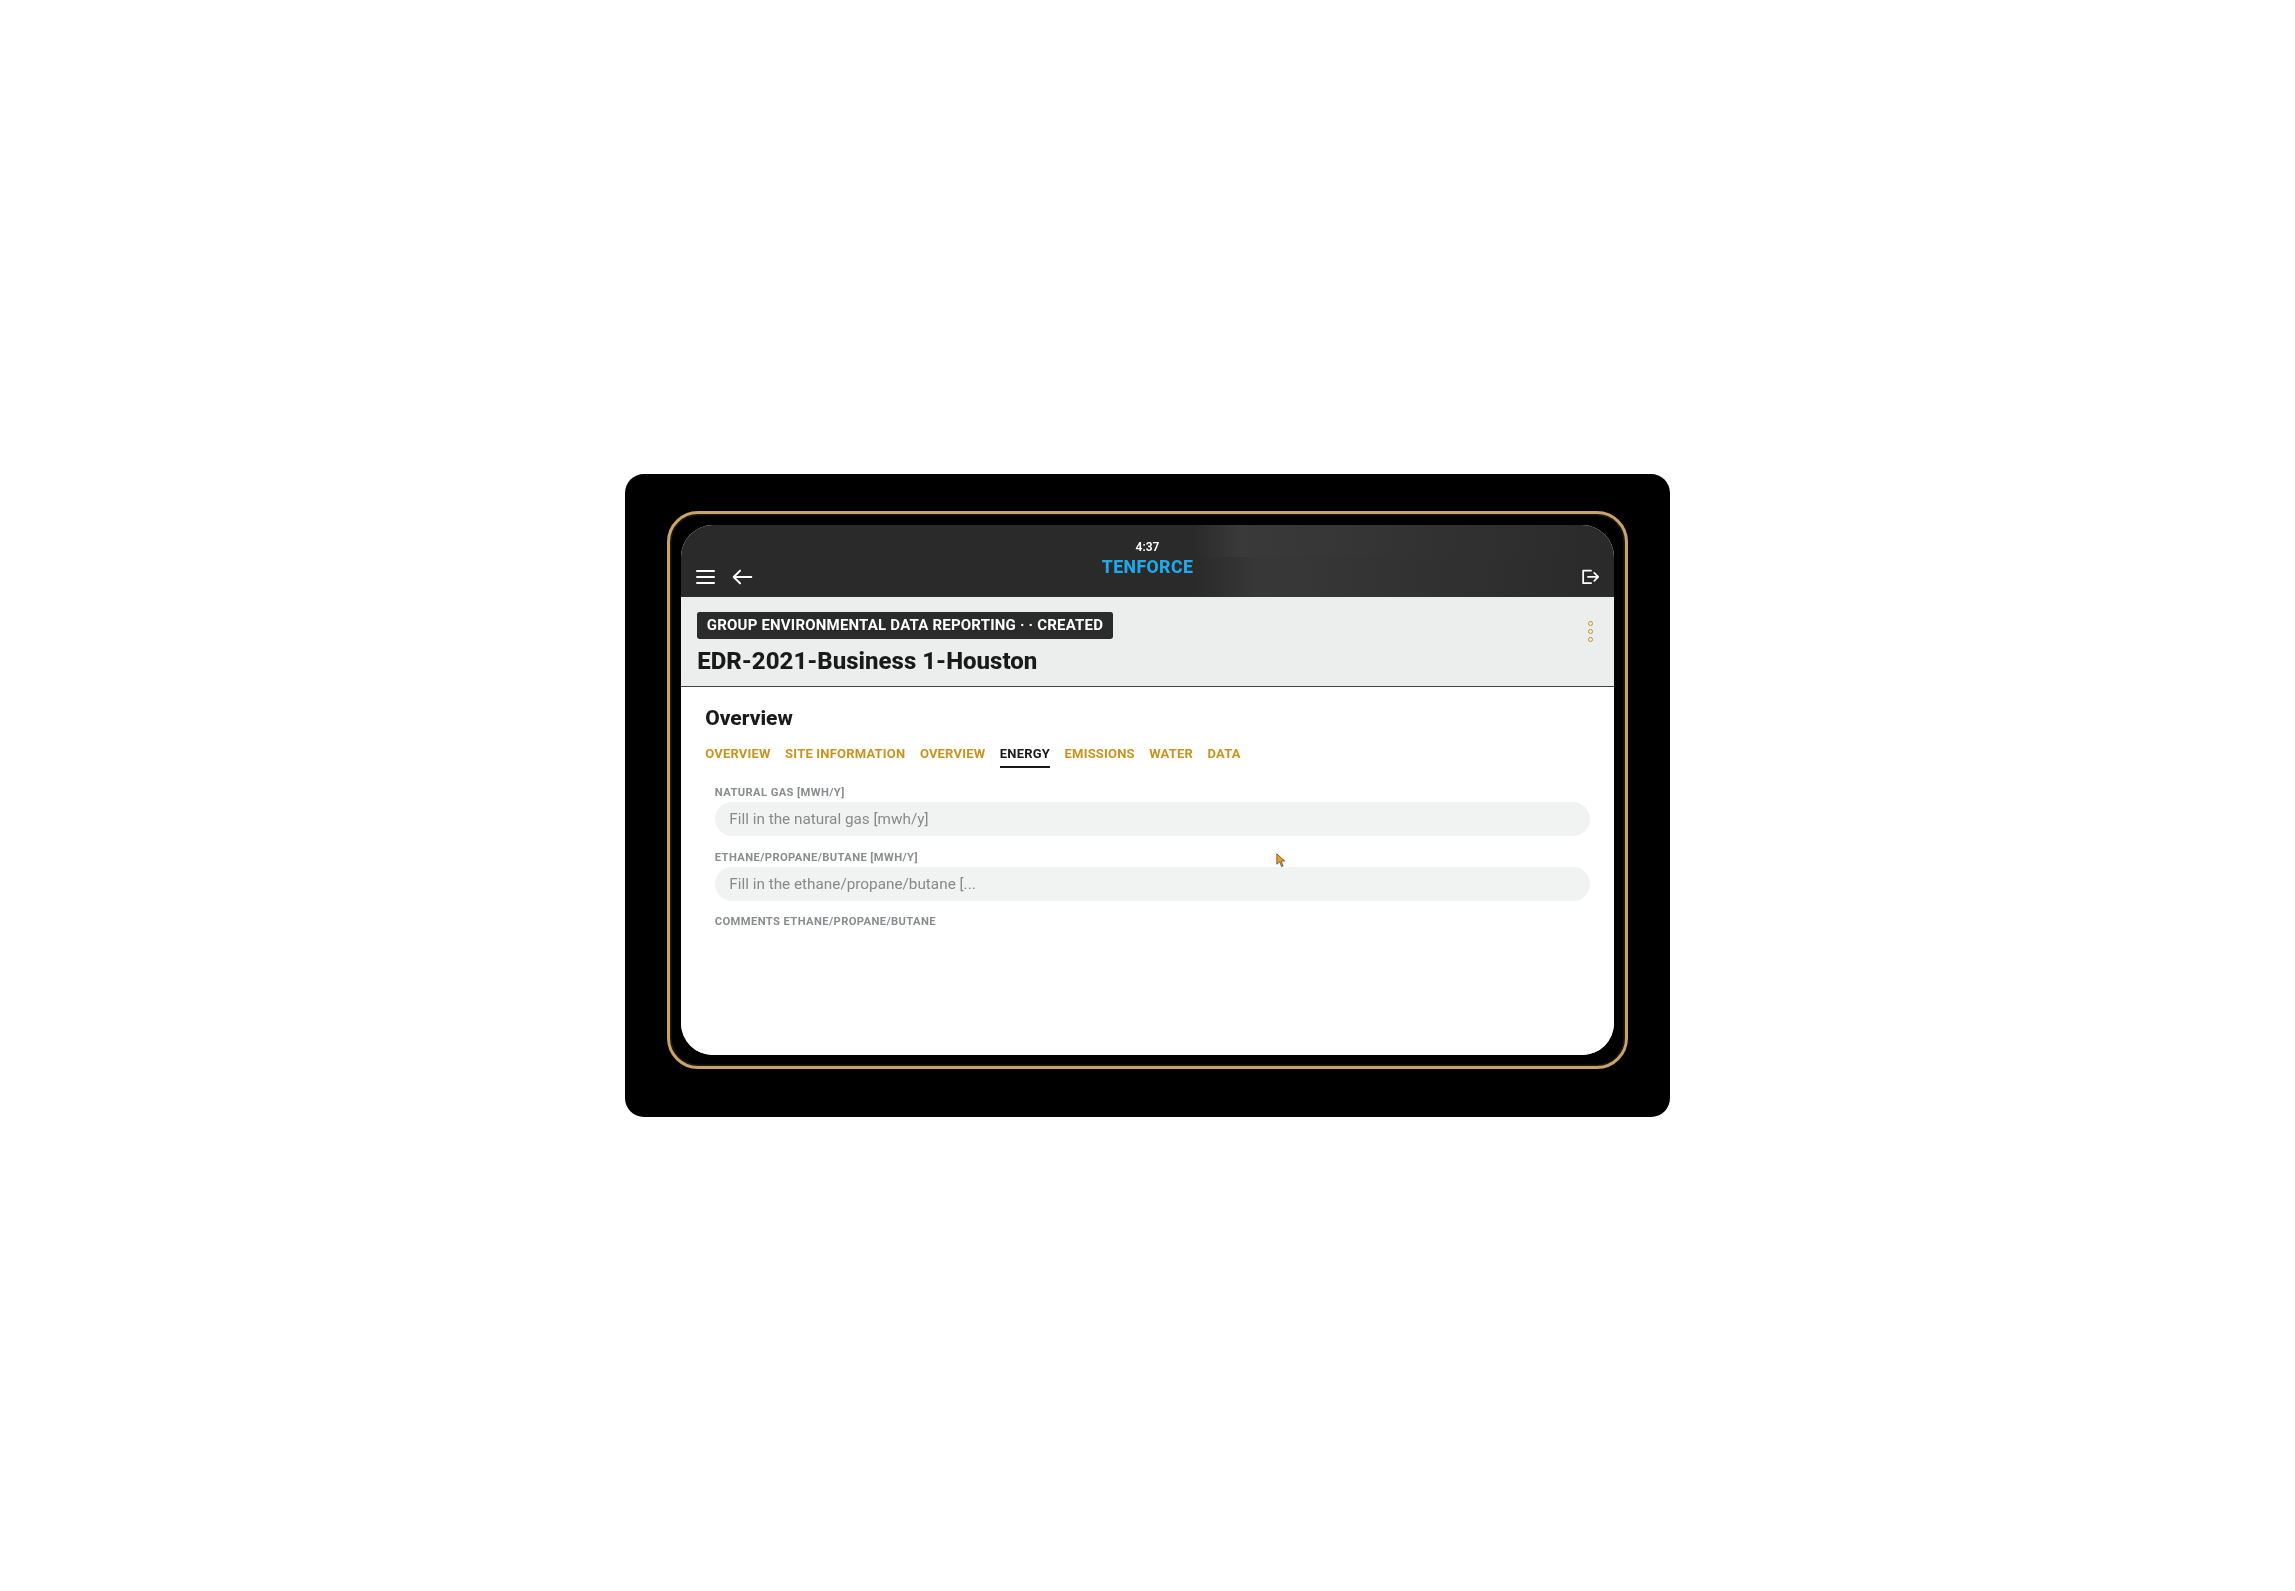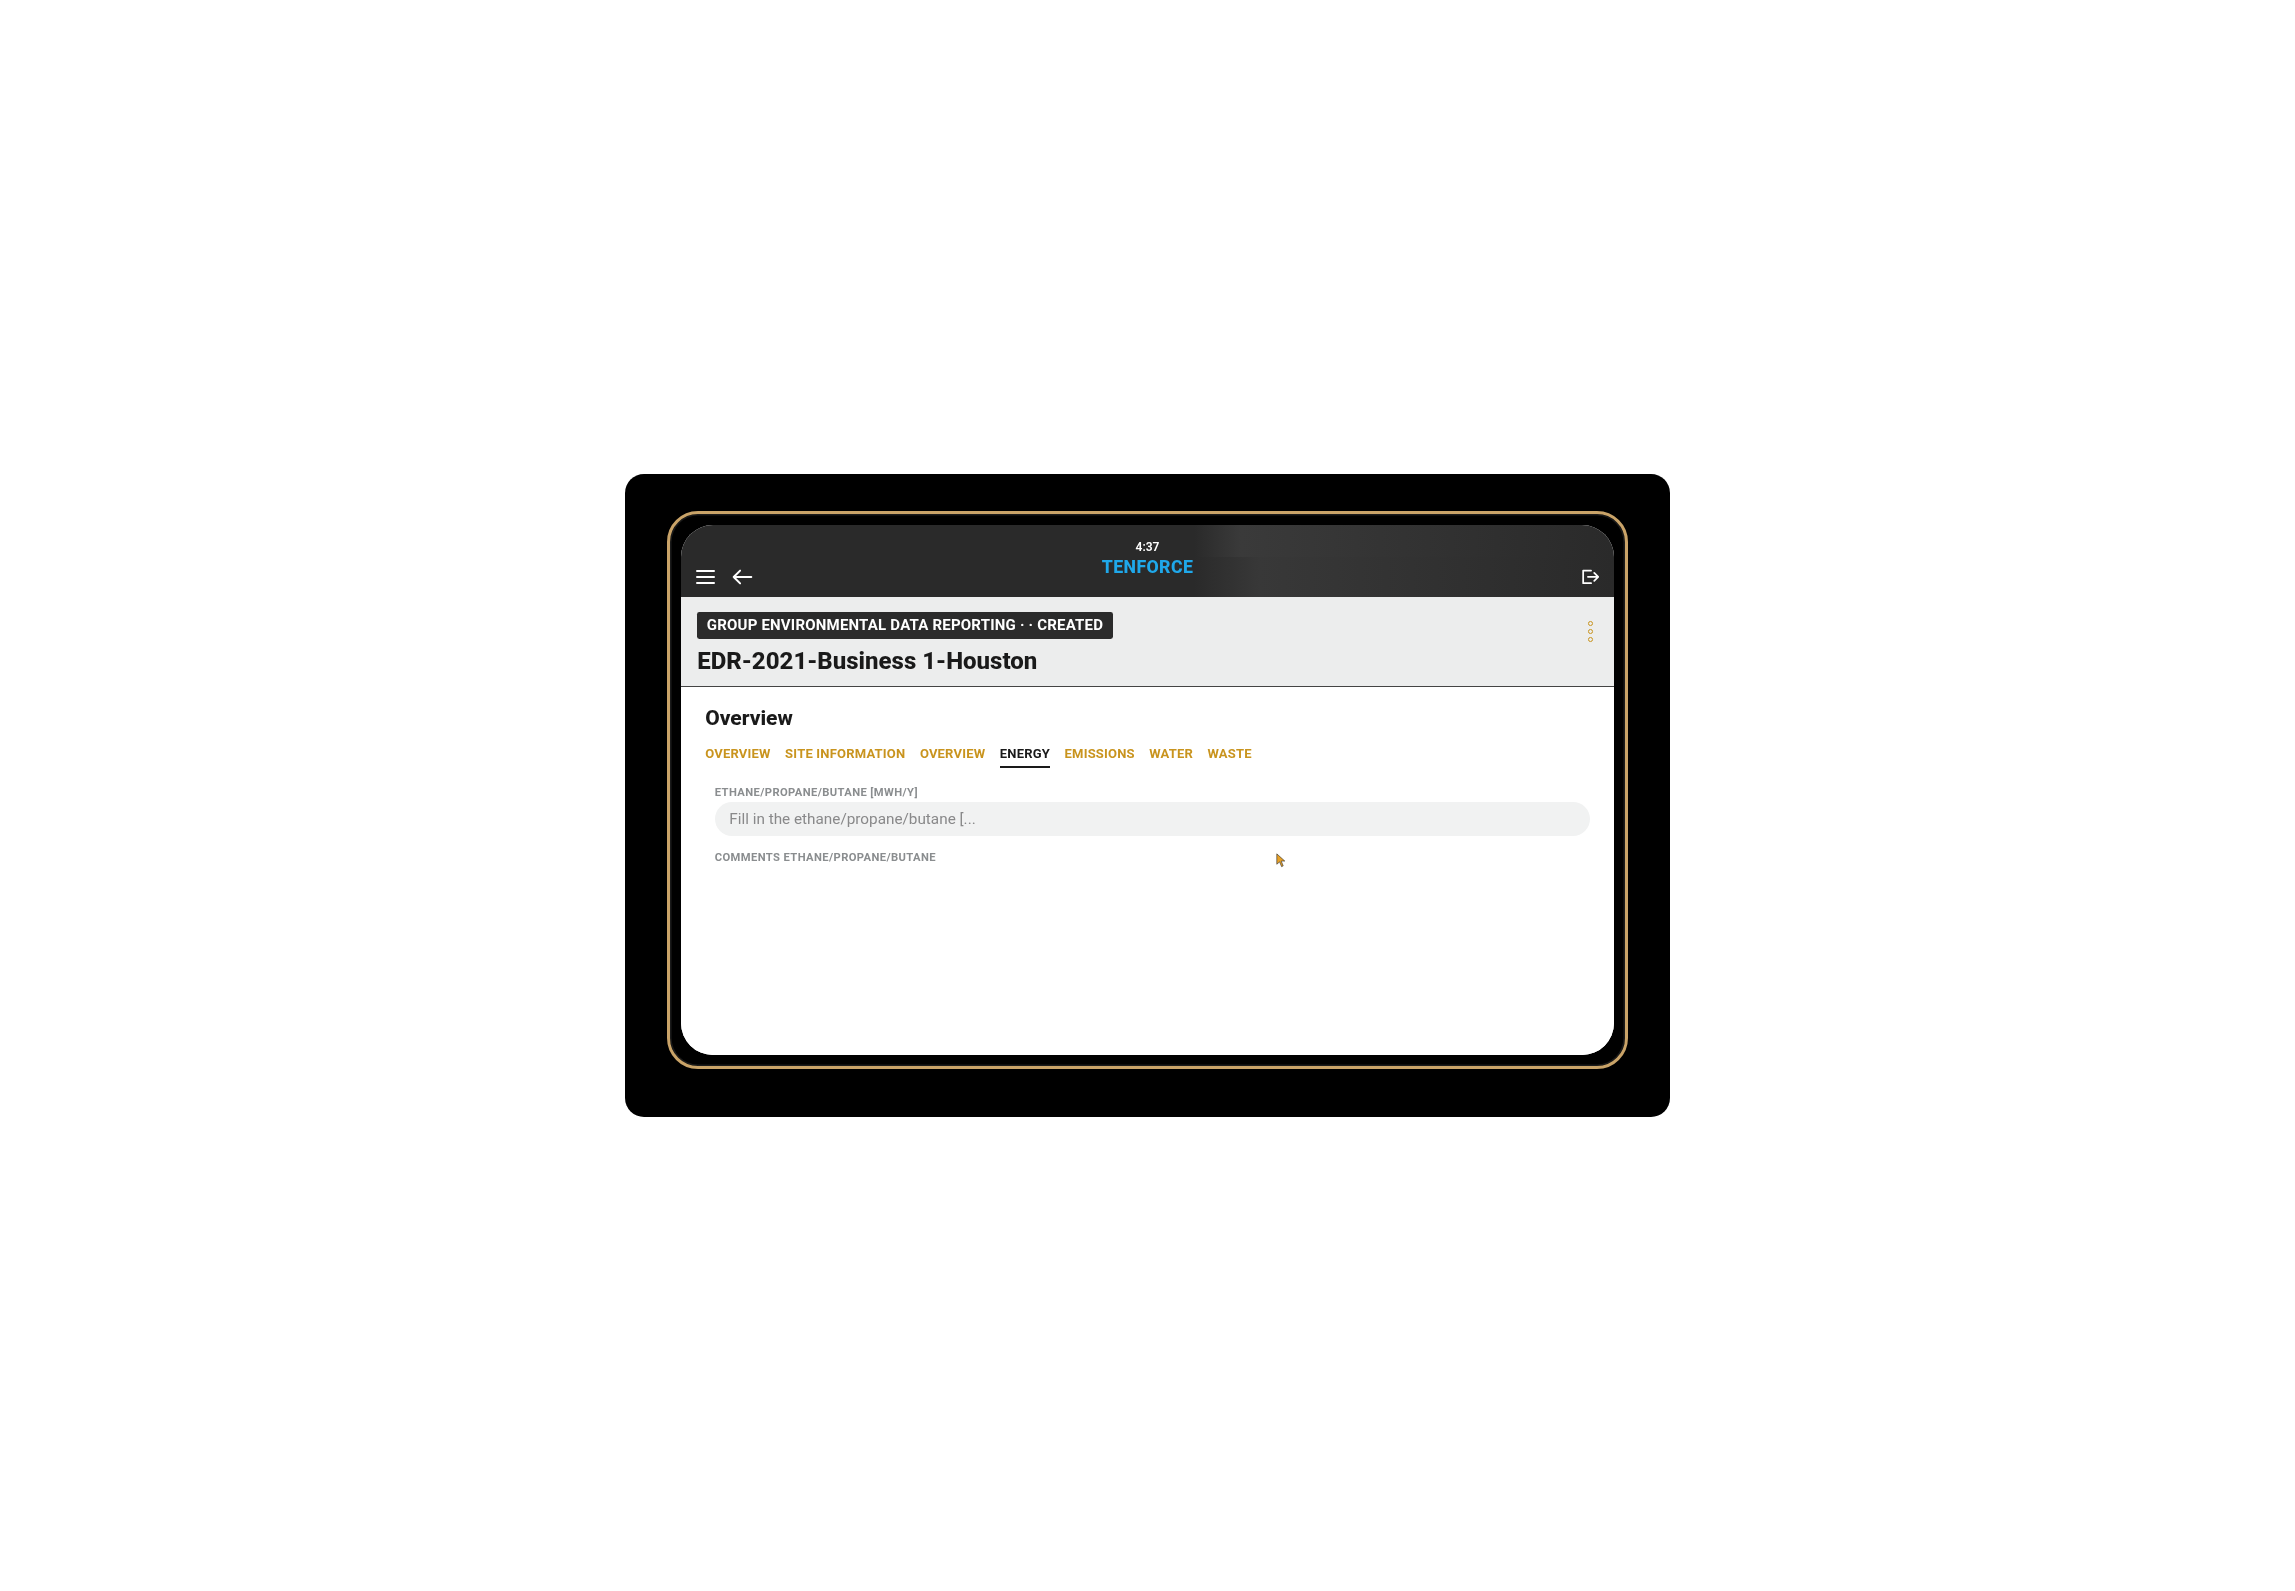--- a/index.html
+++ b/index.html
@@ -242,23 +242,27 @@
       <div class="content">
         <h2 class="section-heading">Overview</h2>
 
         <div class="tabs">
           <div class="tab">OVERVIEW</div>
           <div class="tab">SITE INFORMATION</div>
           <div class="tab">OVERVIEW</div>
           <div class="tab active">ENERGY</div>
           <div class="tab">EMISSIONS</div>
           <div class="tab">WATER</div>
-          <div class="tab">WASTE</div>
-        </div>
-
+          <div class="tab">DATA</div>
+        </div>
+
+        <div class="form-group">
+          <label class="form-label">NATURAL GAS [MWH/Y]</label>
+          <input class="form-input" type="text" placeholder="Fill in the natural gas [mwh/y]" style="">
+        </div>
 
 
         <div class="form-group">
           <label class="form-label">ETHANE/PROPANE/BUTANE [MWH/Y]</label>
           <input class="form-input" type="text" placeholder="Fill in the ethane/propane/butane [..." style="">
         </div>
 
         <div class="form-group">
           <label class="form-label">COMMENTS ETHANE/PROPANE/BUTANE</label>
         </div>

